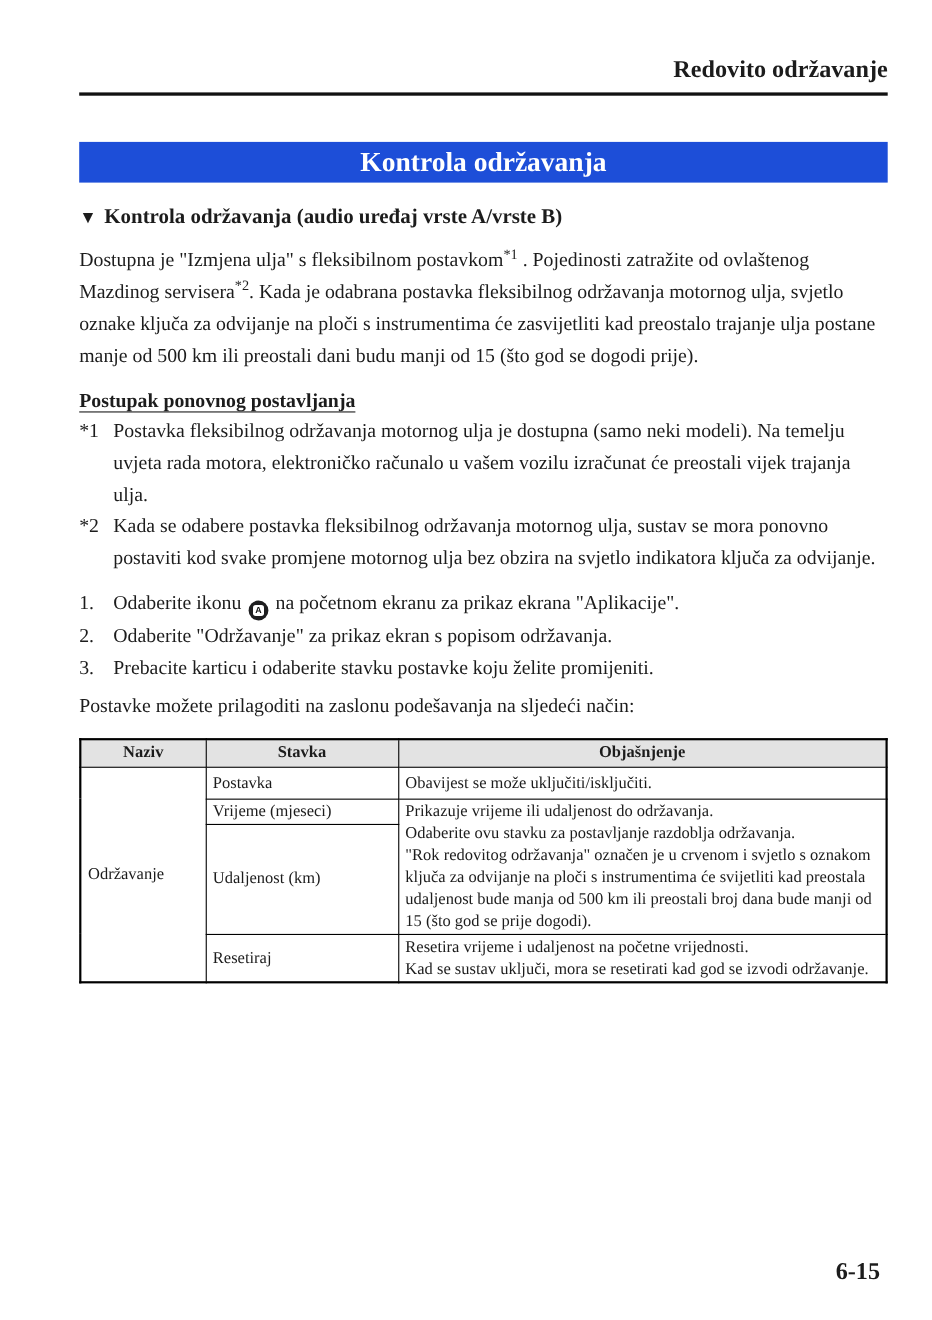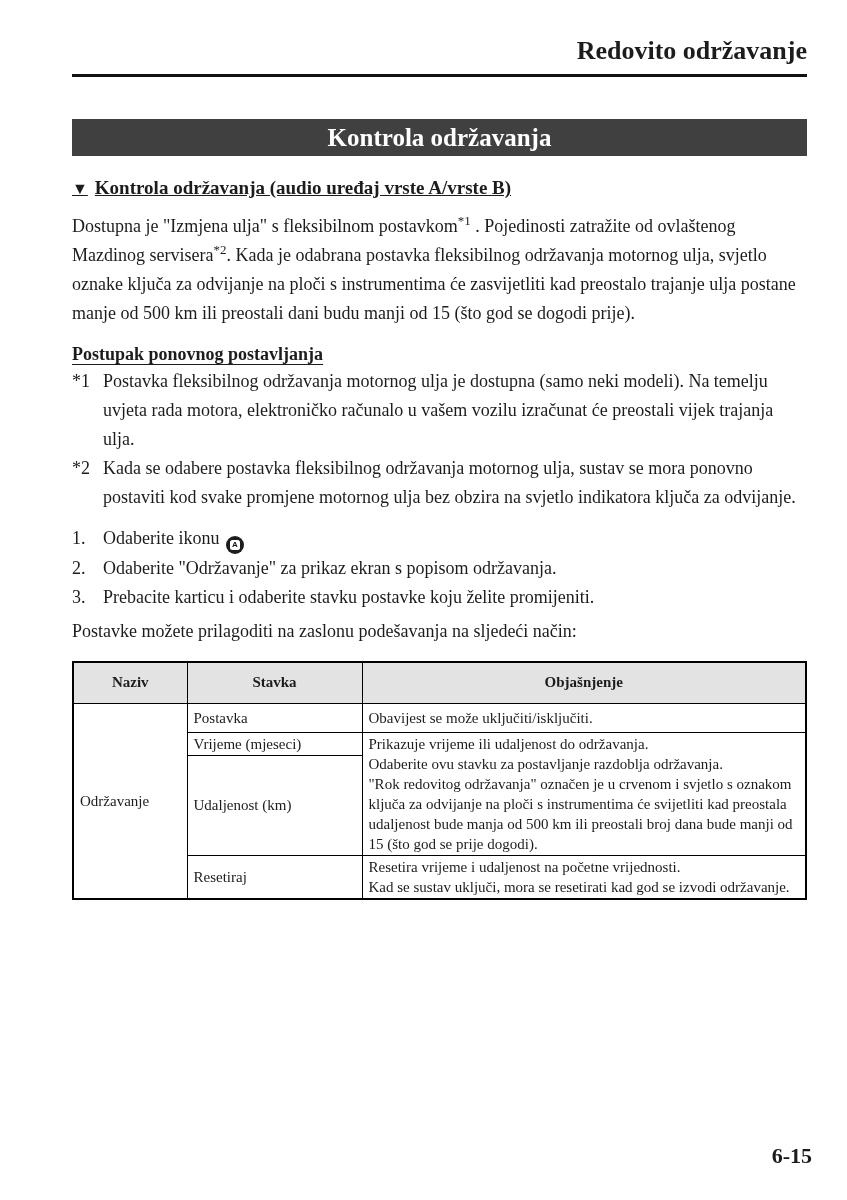--- a/index.html
+++ b/index.html
@@ -9,33 +9,33 @@
     font-family: "Liberation Serif", serif;
     color: #1c1c1c;
     position: relative;
     overflow: hidden;
   }
   .content { width: 735px; margin-left: 72px; }
 
   
   .doc-header { padding-top: 34px; text-align: right; }
   .crumb { font-size: 15px; font-weight: bold; letter-spacing: 0.2px; }
-  .doc-title { font-size: 26px; font-weight: bold; margin-top: 2px; }
+  .doc-title { font-size: 22px; font-weight: bold; margin-top: 16px; }
   .rule { height: 3px; background: #111; margin-top: 8px; }
 
   
   .banner {
     margin-top: 42px; height: 37px;
-    background: #404040;
+    background: #1d4ed8;
     display: flex; align-items: center; justify-content: center;
   }
   .banner span { color: #ffffff; font-size: 25px; font-weight: bold; }
 
   
-  .sec-heading { margin-top: 21px; font-size: 19px; font-weight: bold; text-decoration: underline; }
+  .sec-heading { margin-top: 21px; font-size: 19px; font-weight: bold; }
   .sec-heading .tri { font-size: 16px; margin-right: 7px; }
 
   .body-par { margin-top: 13px; font-size: 18px; line-height: 29px; text-align: left; }
   sup.fn-ref { font-size: 13px; vertical-align: super; line-height: 0; }
 
   .sub-heading {
     margin-top: 16px; font-size: 18px; font-weight: bold;
     text-decoration: underline; text-underline-offset: 4px;
   }
 
@@ -67,33 +67,33 @@
   
   table.spec {
     margin-top: 15px; width: 735px;
     border-collapse: collapse; border: 2px solid #000;
     font-size: 15px; table-layout: fixed;
   }
   table.spec col.c1 { width: 114px; }
   table.spec col.c2 { width: 175px; }
   table.spec th, table.spec td { border: 1px solid #000; padding: 1px 6px; }
   table.spec th {
-    background: #e3e3e3; font-weight: bold; text-align: center; height: 41px;
+    background: #e3e3e3; font-weight: bold; text-align: center; height: 25px;
   }
   table.spec td { vertical-align: middle; line-height: 20px; }
   td.group-cell { vertical-align: middle; }
   td.merged { vertical-align: top; padding-top: 1px; }
   tr.r-postavka { height: 29px; }
   tr.r-vrijeme { height: 22px; }
   tr.r-udaljenost { height: 97px; }
   tr.r-resetiraj { height: 30px; }
 
   
   .page-num {
-    position: absolute; top: 1143px; right: 35px;
+    position: absolute; top: 1143px; right: 47px;
     font-size: 22px; font-weight: bold;
   }
 </style>
 </head>
 <body>
 
 <div class="content">
 
   <header class="doc-header">
     <div class="doc-title">Redovito održavanje</div>
@@ -126,21 +126,21 @@
 
   <section>
 
     <div class="steps">
       <div class="hang">
         <span class="marker">1.</span>
         <span class="txt"><span>Odaberite ikonu </span><span class="app-icon">
               <span class="sq">
                 <span>A</span>
               </span>
-            </span></span>
+            </span><span> na početnom ekranu za prikaz ekrana "Aplikacije".</span></span>
       </div>
       <div class="hang">
         <span class="marker">2.</span>
         <span class="txt">Odaberite "Održavanje" za prikaz ekran s popisom održavanja.</span>
       </div>
       <div class="hang">
         <span class="marker">3.</span>
         <span class="txt">Prebacite karticu i odaberite stavku postavke koju želite promijeniti.</span>
       </div>
     </div>

